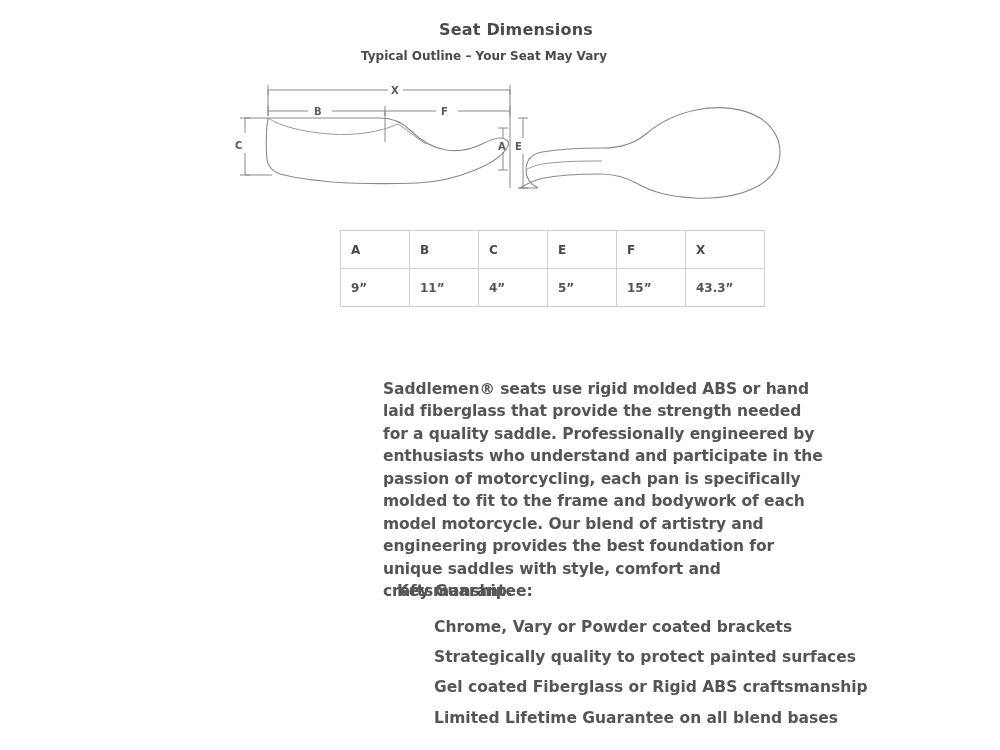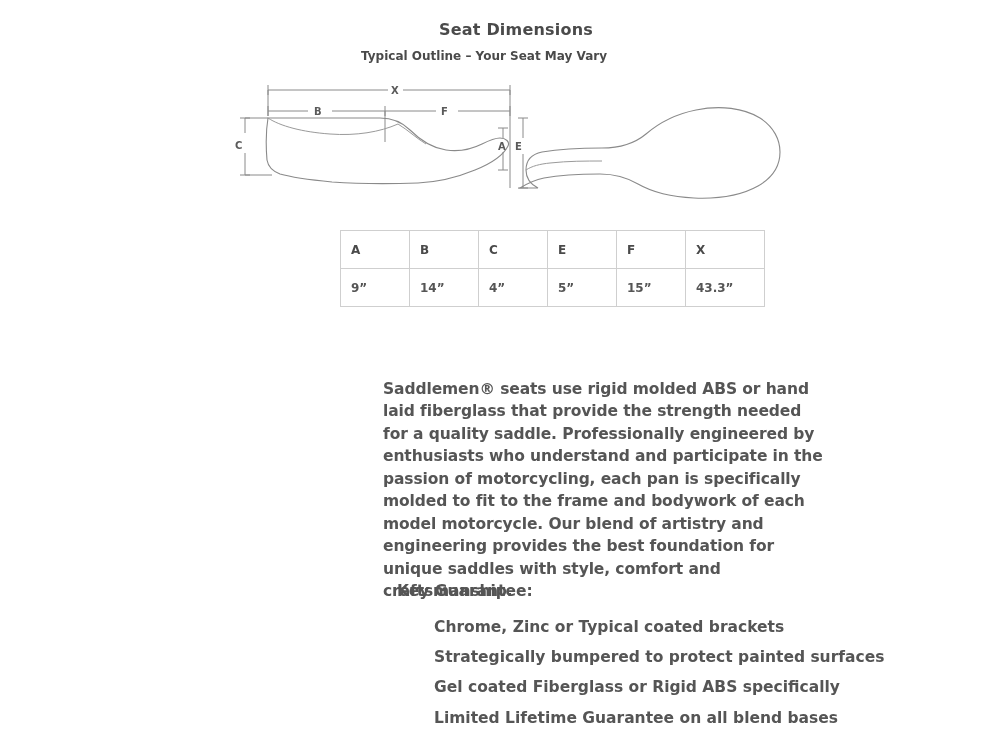--- a/index.html
+++ b/index.html
@@ -207,33 +207,33 @@
         <tr class="header">
       <td>A</td>
       <td>B</td>
       <td>C</td>
       <td>E</td>
       <td>F</td>
       <td class="wide">X</td>
     </tr>
     <tr>
       <td>9”</td>
-      <td>14”</td>
+      <td>11”</td>
       <td>4”</td>
       <td>5”</td>
       <td>15”</td>
       <td class="wide">43.3”</td>
     </tr>
   </tbody>
     </table>
 
   <div class="body-copy">Saddlemen® seats use rigid molded ABS or hand laid fiberglass that provide the strength needed for a quality saddle. Professionally engineered by enthusiasts who understand and participate in the passion of motorcycling, each pan is specifically molded to fit to the frame and bodywork of each model motorcycle. Our blend of artistry and engineering provides the best foundation for unique saddles with style, comfort and craftsmanship.</div>
 
   <div class="key-features-title">Key Guarantee:</div>
 
   <ul class="feature-list">
-    <li>Chrome, Zinc or Typical coated brackets</li>
-    <li>Strategically bumpered to protect painted surfaces</li>
-    <li>Gel coated Fiberglass or Rigid ABS specifically</li>
+    <li>Chrome, Vary or Powder coated brackets</li>
+    <li>Strategically quality to protect painted surfaces</li>
+    <li>Gel coated Fiberglass or Rigid ABS craftsmanship</li>
     <li>Limited Lifetime Guarantee on all blend bases</li>
   </ul>
 
 </div>
 
 </body></html>

